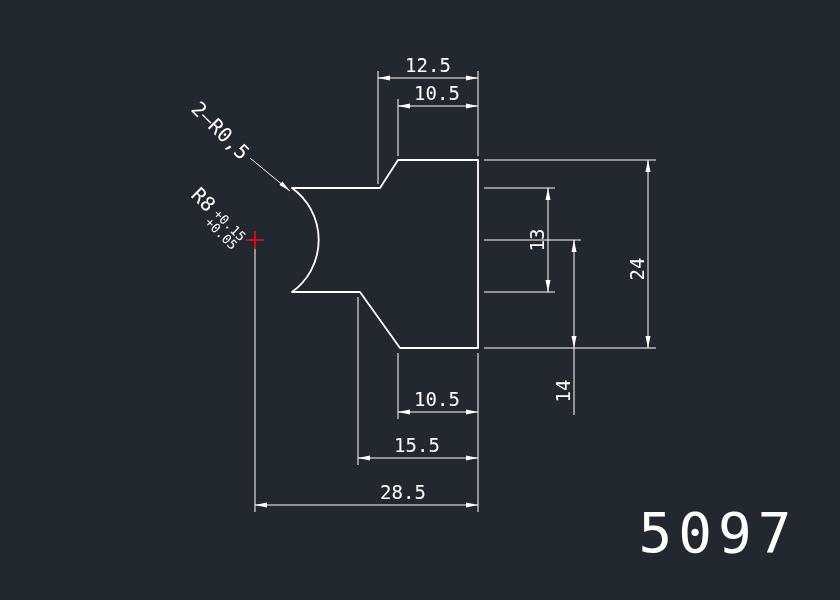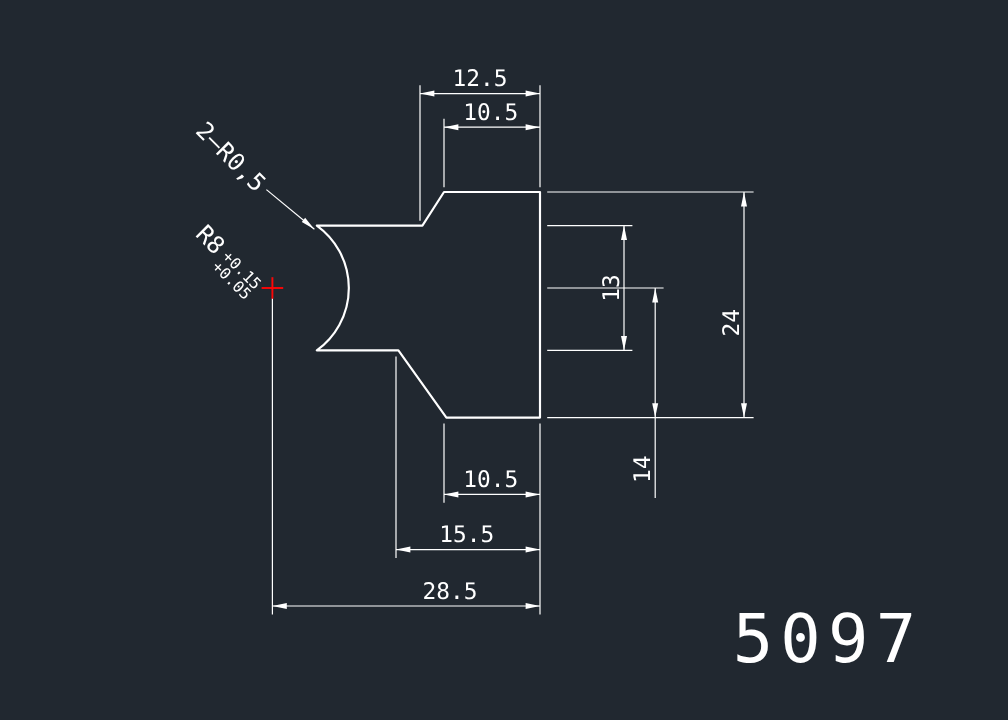--- a/index.html
+++ b/index.html
@@ -1,16 +1,16 @@
 <!DOCTYPE html>
 <html><head>
 <meta charset="utf-8">
 <style>
   html,body{margin:0;padding:0;width:840px;height:600px;background:#212830;overflow:hidden;}
-  .canvas{position:relative;width:752px;height:600px;}
+  .canvas{position:relative;width:752px;height:600px;margin-left:28px;}
   svg{display:block;}
   .obj{stroke:#ffffff;stroke-width:1.8;fill:none;stroke-linejoin:round;}
   .thin{stroke:#ffffff;stroke-width:1;fill:none;}
   .arr{fill:#ffffff;stroke:none;}
   .red{stroke:#fb0707;stroke-width:1.6;fill:none;}
   text{fill:#ffffff;font-family:"DejaVu Sans Mono","Liberation Mono",monospace;}
   .dtxt{font-size:19px;}
   .stxt{font-size:13px;}
   .note{font-size:20px;}
   .pn{font-size:56px;letter-spacing:6px;}

